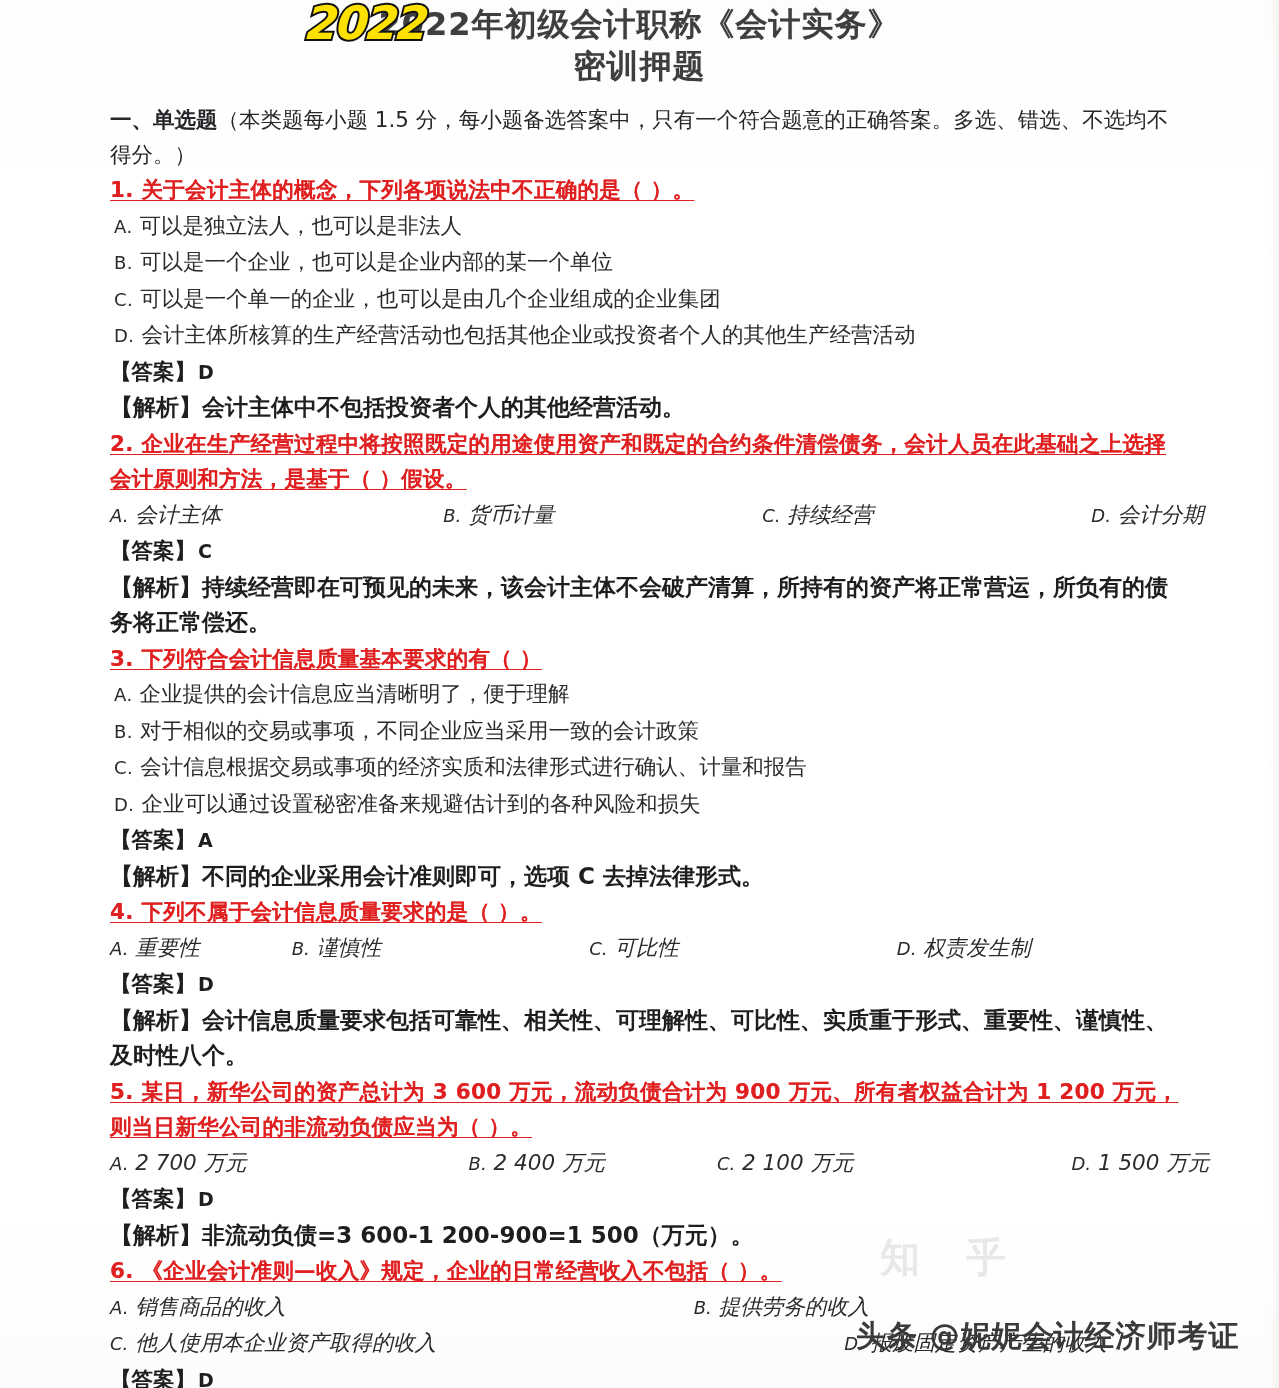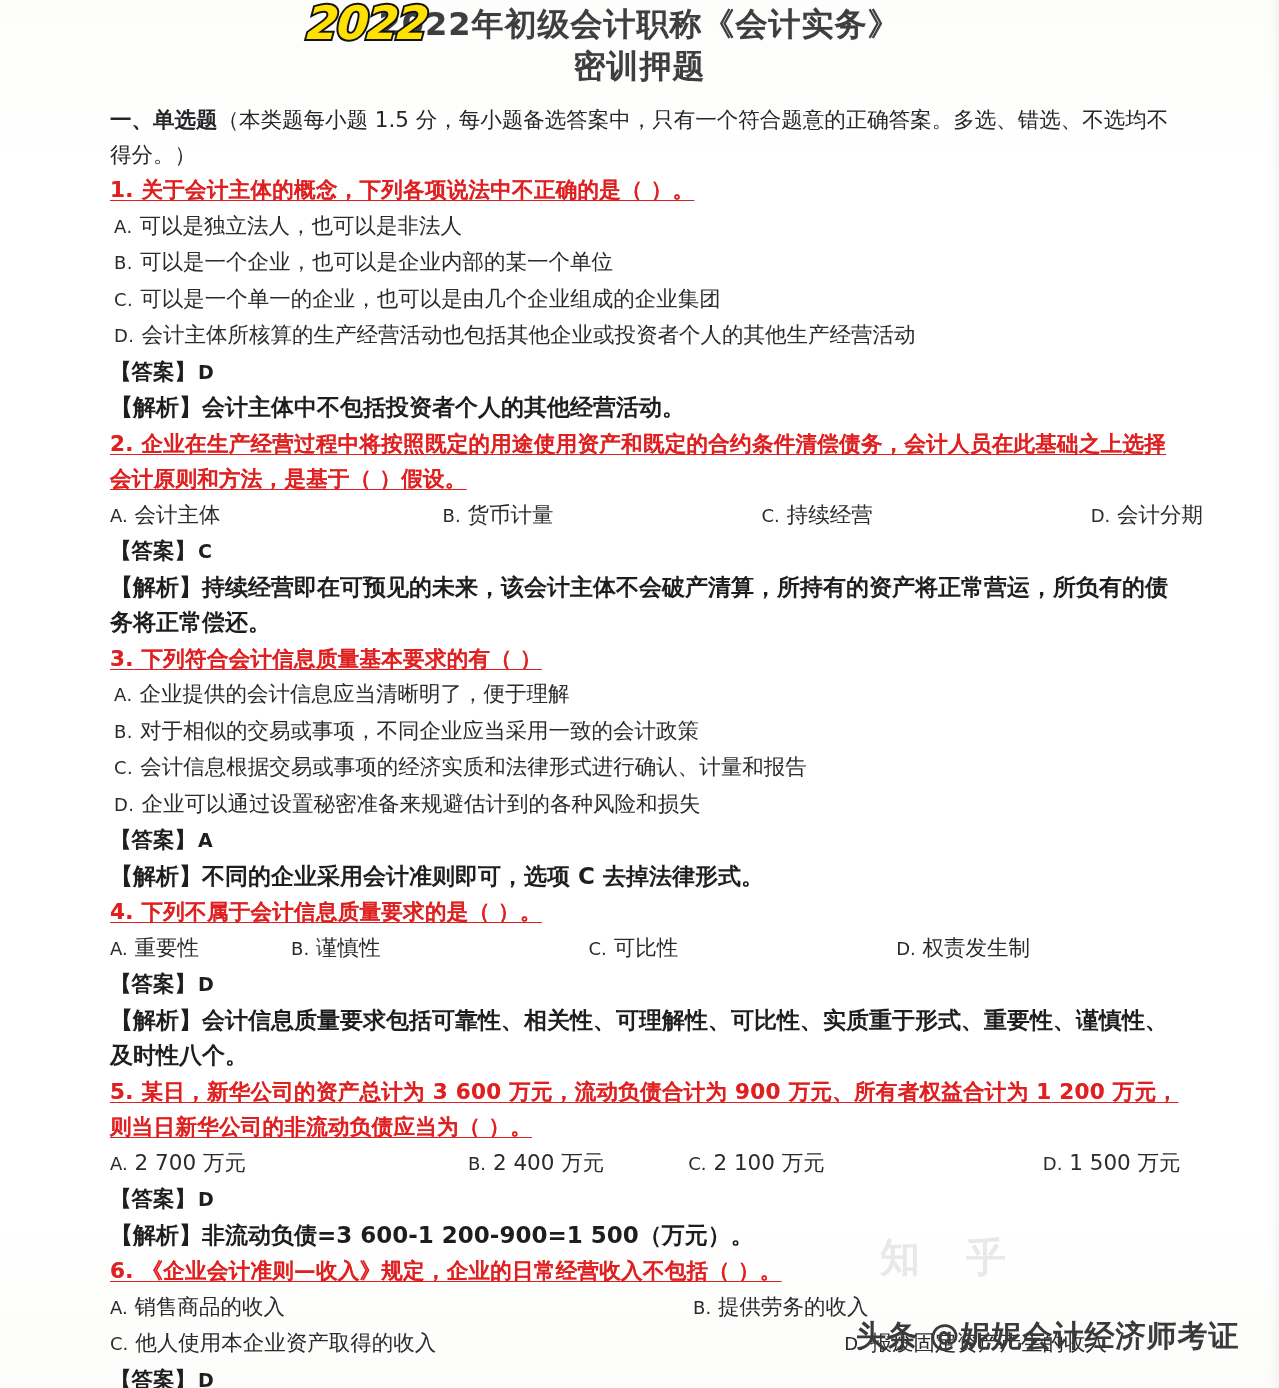--- a/index.html
+++ b/index.html
@@ -102,20 +102,21 @@
   .opt.ul .txt{
     text-decoration-thickness:1px;
     text-underline-offset:3px;
   }
   
   .optrow{
     font-size:21.5px;
     line-height:35.5px;
     color:#2b2b2d;
     display:flex;
+    font-style:italic;
   }
   .optrow .cell{flex:0 0 auto;}
   .optrow .cell .lbl{font-size:18px;}
 
   
   .ans{
     font-size:21.5px;
     line-height:35.5px;
     color:#1e1e20;
     font-weight:700;
@@ -199,21 +200,21 @@
           <span class="cell" style="margin-left: 92px; min-width: 0px;"><span class="lbl">B.</span> <span class="txt">谨慎性</span></span>
           <span class="cell" style="margin-left: 208px; min-width: 0px;"><span class="lbl">C.</span> <span class="txt">可比性</span></span>
           <span class="cell" style="margin-left: 218px; min-width: auto;"><span class="lbl">D.</span> <span class="txt">权责发生制</span></span>
         </div>
         <div class="ans"><span>【答案】</span><span class="val">D</span></div>
         <div class="ana"><span class="tag">【解析】</span><span class="txt">会计信息质量要求包括可靠性、相关性、可理解性、可比性、实质重于形式、重要性、谨慎性、及时性八个。</span></div>
         <div class="q"><span class="num">5.</span><span> 某日，新华公司的资产总计为 3 600 万元，流动负债合计为 900 万元、所有者权益合计为 1 200 万元，则当日新华公司的非流动负债应当为（    ）。</span></div>
         <div class="optrow">
           <span class="cell" style="margin-left: 0px; min-width: 0px;"><span class="lbl">A.</span> <span class="txt">2 700 万元</span></span>
           <span class="cell" style="margin-left: 222px; min-width: 0px;"><span class="lbl">B.</span> <span class="txt">2 400 万元</span></span>
-          <span class="cell" style="margin-left: 84px; min-width: 0px;"><span class="lbl">C.</span> <span class="txt">2 100 万元</span></span>
+          <span class="cell" style="margin-left: 112px; min-width: 0px;"><span class="lbl">C.</span> <span class="txt">2 100 万元</span></span>
           <span class="cell" style="margin-left: 218px; min-width: auto;"><span class="lbl">D.</span> <span class="txt">1 500 万元</span></span>
         </div>
         <div class="ans"><span>【答案】</span><span class="val">D</span></div>
         <div class="ana"><span class="tag">【解析】</span><span class="txt">非流动负债=3 600-1 200-900=1 500（万元）。</span></div>
         <div class="q"><span class="num">6.</span><span> 《企业会计准则—收入》规定，企业的日常经营收入不包括（    ）。</span></div>
         <div class="optrow">
           <span class="cell" style="margin-left: 0px; min-width: 0px;"><span class="lbl">A.</span> <span class="txt">销售商品的收入</span></span>
           <span class="cell" style="margin-left: 408px; min-width: auto;"><span class="lbl">B.</span> <span class="txt">提供劳务的收入</span></span>
         </div>
         <div class="optrow">

